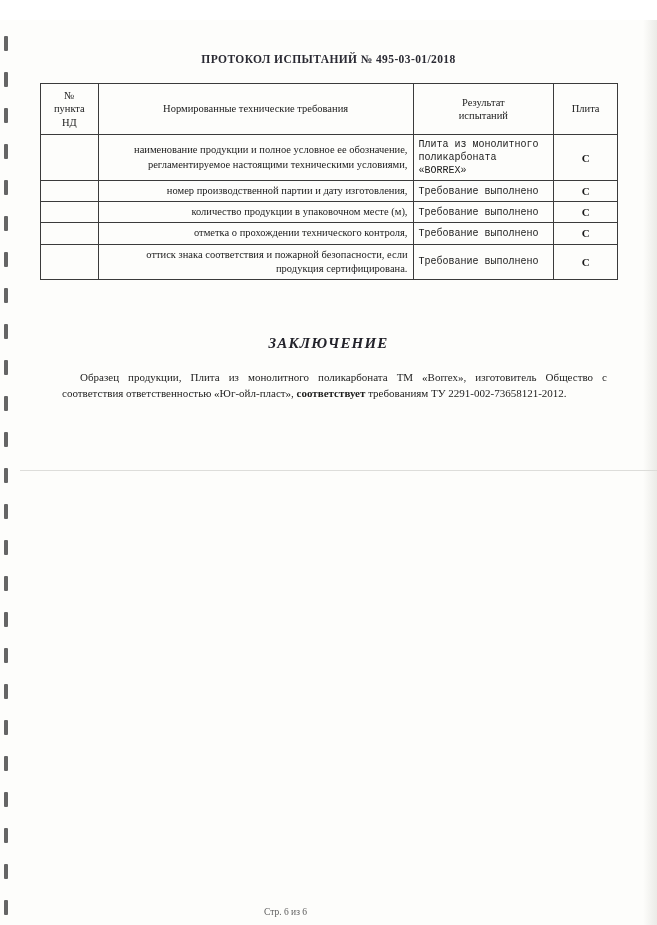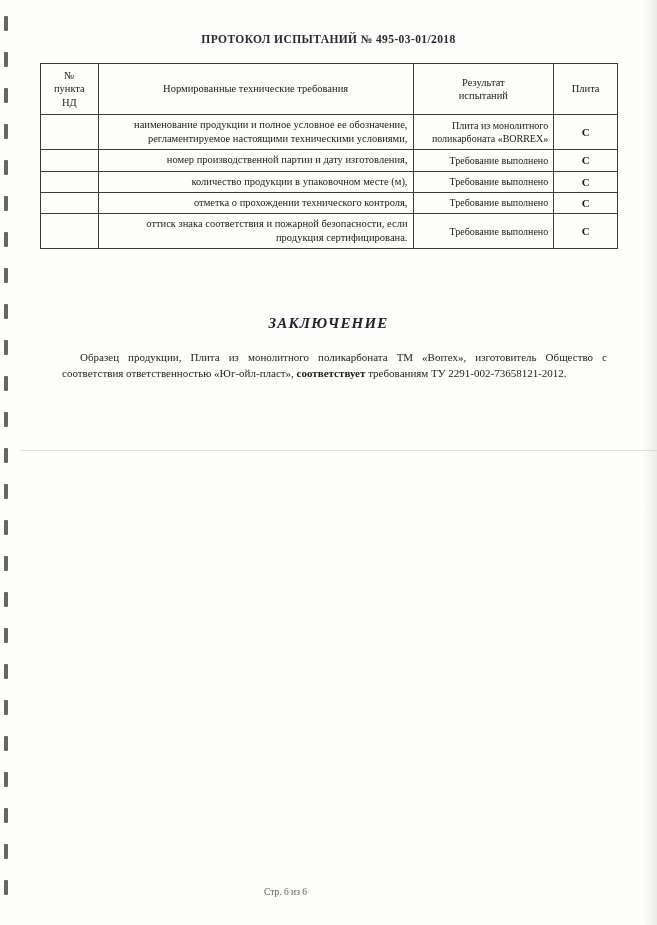--- a/index.html
+++ b/index.html
@@ -14,20 +14,21 @@
     color: #1a1a1a;
     position: relative;
     overflow: hidden;
   }
 
   
   .page {
     position: absolute;
     inset: 0;
     background: #fdfdfb;
+    margin-top: 20px;
   }
 
   
   .binding {
     position: absolute;
     left: 0;
     top: 0;
     width: 20px;
     height: 925px;
   }
@@ -85,23 +86,24 @@
   .col-req { width: 300px; }
   .col-res { width: 128px; }
   .col-concl { width: 52px; }
 
   td.req-cell {
     text-align: right;
     line-height: 1.35;
     padding: 4px 6px 4px 8px;
   }
   td.res-cell {
-    text-align: right;
+    text-align: left;
     line-height: 1.3;
     font-size: 10px;
+    font-family: Liberation Mono, monospace;
   }
   td.concl-cell {
     text-align: center;
     font-weight: bold;
     font-size: 11px;
   }
   td.num-cell { text-align: center; }
 
   .section-title {
     position: absolute;

